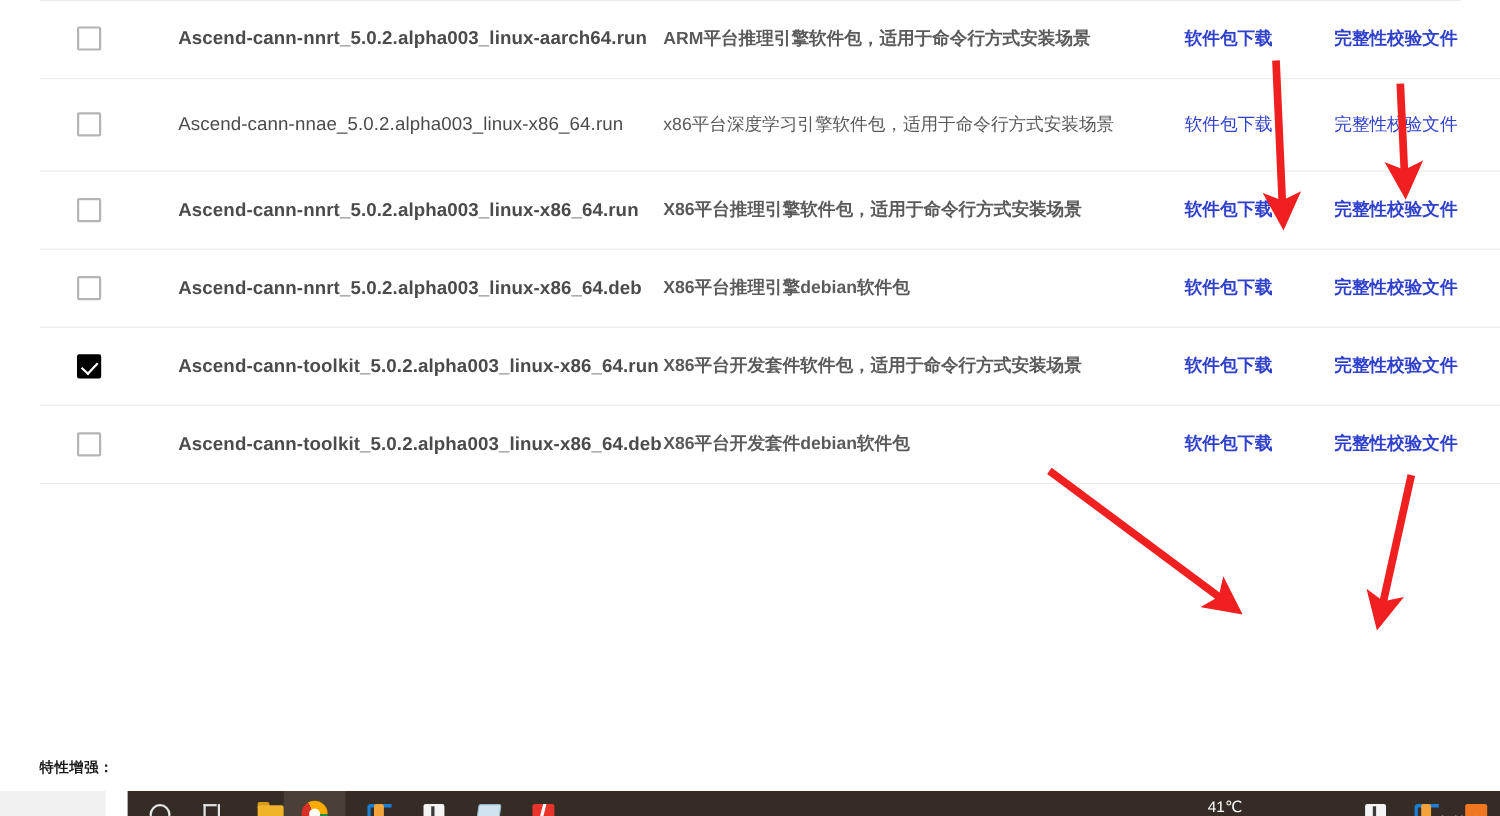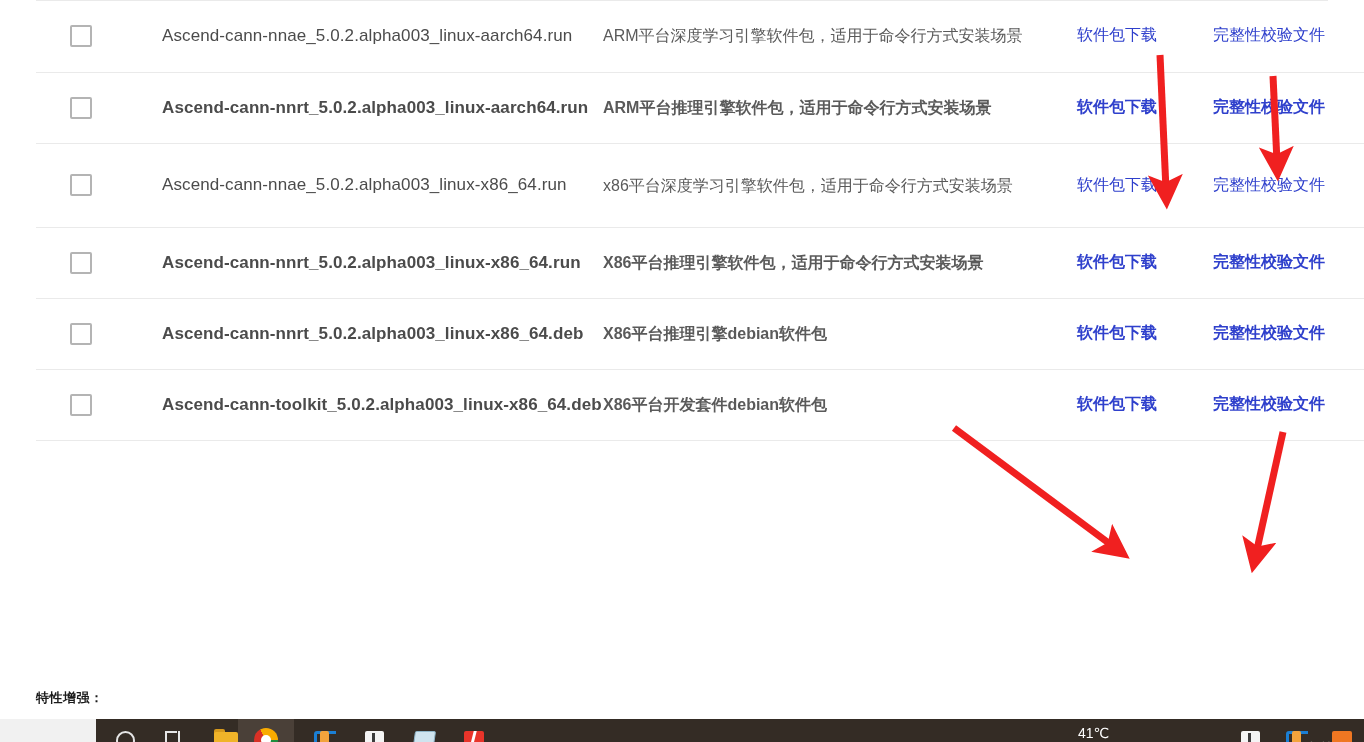--- a/index.html
+++ b/index.html
@@ -135,20 +135,21 @@
     background: #f1f1f1;
     flex: none;
   }
   .tb-main {
     flex: 1;
     height: 23px;
     background: #342c25;
     display: flex;
     align-items: flex-end;
     position: relative;
+    margin-left: 20px;
   }
   .tb-icons {
     display: flex;
     align-items: flex-end;
     height: 23px;
     padding-left: 18px;
     gap: 26px;
   }
   .tb-ic {
     width: 24px; height: 23px;
@@ -348,39 +349,20 @@
 <body>
 
 <div id="page">
 
   <div class="topline"></div>
 
   <div class="table-wrap">
     <table class="pkg-table">
       <tbody>
 
-        <tr class="r-first">
-          <td class="col-check">
-            <div class="row-inner-check">
-              <span class="cbox"></span>
-            </div>
-          </td>
-          <td class="col-name">
-            <div class="fname">Ascend-cann-nnae_5.0.2.alpha003_linux-aarch64.run</div>
-          </td>
-          <td class="col-desc">
-            <div class="fdesc">ARM平台深度学习引擎软件包，适用于命令行方式安装场景</div>
-          </td>
-          <td class="col-dl">
-            <a class="dlink">软件包下载</a>
-          </td>
-          <td class="col-crc">
-            <a class="dlink">完整性校验文件</a>
-          </td>
-        </tr>
 
         <tr class="r-short">
           <td class="col-check">
             <div class="row-inner-check">
               <span class="cbox"></span>
             </div>
           </td>
           <td class="col-name">
             <div class="fname">Ascend-cann-nnrt_5.0.2.alpha003_linux-aarch64.run</div>
           </td>
@@ -450,20 +432,39 @@
             <div class="fdesc">X86平台推理引擎debian软件包</div>
           </td>
           <td class="col-dl">
             <a class="dlink">软件包下载</a>
           </td>
           <td class="col-crc">
             <a class="dlink">完整性校验文件</a>
           </td>
         </tr>
 
+        <tr class="r-short">
+          <td class="col-check">
+            <div class="row-inner-check">
+              <span class="cbox checked"></span>
+            </div>
+          </td>
+          <td class="col-name">
+            <div class="fname">Ascend-cann-toolkit_5.0.2.alpha003_linux-x86_64.run</div>
+          </td>
+          <td class="col-desc">
+            <div class="fdesc">X86平台开发套件软件包，适用于命令行方式安装场景</div>
+          </td>
+          <td class="col-dl">
+            <a class="dlink">软件包下载</a>
+          </td>
+          <td class="col-crc">
+            <a class="dlink">完整性校验文件</a>
+          </td>
+        </tr>
 
         <tr class="r-short">
           <td class="col-check">
             <div class="row-inner-check">
               <span class="cbox"></span>
             </div>
           </td>
           <td class="col-name">
             <div class="fname">Ascend-cann-toolkit_5.0.2.alpha003_linux-x86_64.deb</div>
           </td>

